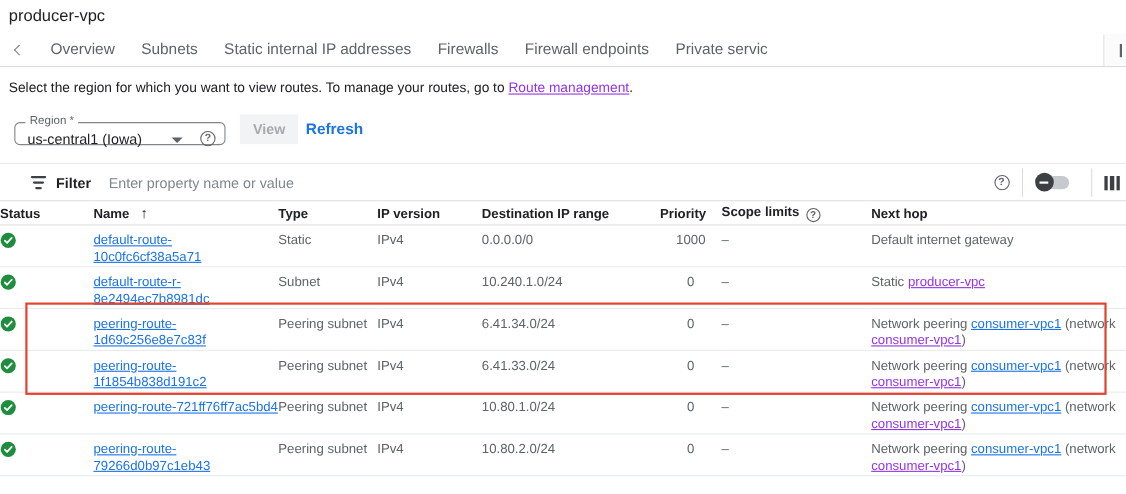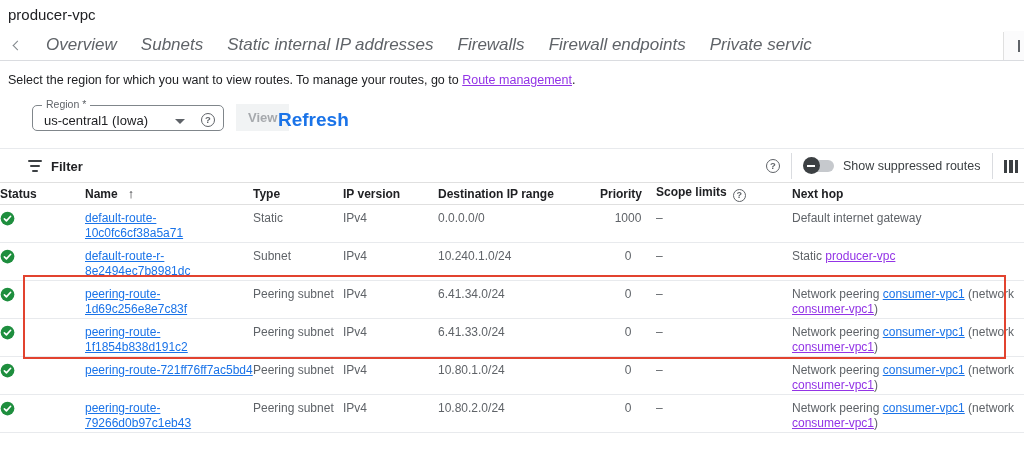--- a/index.html
+++ b/index.html
@@ -9,53 +9,53 @@
 
   
   .page-title { position:absolute; left:8px; top:6px; font-size:15px; color:#202124; }
 
   
   .tabbar { position:absolute; left:0; top:30px; width:1024px; height:31px;
             border-bottom:1px solid #dadce0; display:flex; align-items:center; white-space:nowrap; overflow:hidden; }
   .tab-scroll-left { width:34px; display:flex; justify-content:center; align-items:center; cursor:pointer; }
   .chevron-left { width:7px; height:7px; border-left:1.6px solid #80868b; border-bottom:1.6px solid #80868b;
                   transform:rotate(45deg); display:inline-block; }
-  .tab { position:relative; height:31px; line-height:29px; padding:0 12px; font-size:17px;
-         color:#5f6368; cursor:pointer;font-style:italic; }
+  .tab { position:relative; height:31px; line-height:29px; padding:0 12px; font-size:14px;
+         color:#5f6368; cursor:pointer; }
   .tab.active { color:#1a73e8; font-weight:bold; }
   .tab.active::after { content:""; position:absolute; left:10px; right:10px; bottom:0; height:3px;
                        background:#1a73e8; border-radius:3px 3px 0 0; }
   .tab-edge-divider { position:absolute; left:1003px; top:32px; width:1px; height:28px; background:#e0e0e0; }
   .tab-edge-area { position:absolute; left:1004px; top:31px; width:20px; height:29px; background:#fbfbfc; }
   .tab-edge-mark { position:absolute; left:1018px; top:40px; width:2px; height:12px; background:#5f6368; }
 
   
   .intro { position:absolute; left:8px; top:73px; font-size:12.5px; color:#202124; }
   a.link-visited { color:#9334e6; text-decoration:underline; cursor:pointer; }
   a.link-blue { color:#1a73e8; text-decoration:underline; cursor:pointer; }
 
   
-  .region-field { position:absolute; left:13px; top:105px; width:192px; height:26px;
-                  border:1px solid #80868b; border-radius:5px; background:#fff; cursor:pointer;margin-left:19px; }
+  .region-field { position:absolute; left:13px; top:111px; width:192px; height:21px;
+                  border:1px solid #80868b; border-radius:5px; background:#fff; cursor:pointer; }
   .region-label { position:absolute; left:9px; top:-8px; background:#fff; padding:0 4px;
                   font-size:10.5px; color:#5f6368; }
   .region-value { position:absolute; left:11px; top:0; line-height:29px; font-size:13px; color:#202124; }
   .caret-down { position:absolute; right:38px; top:13px; width:0; height:0;
                 border-left:5px solid transparent; border-right:5px solid transparent;
                 border-top:5px solid #5f6368; }
   .help-icon { display:inline-block; width:14px; height:14px; border:1.4px solid #5f6368; border-radius:50%;
                color:#5f6368; font-size:9.5px; font-weight:bold; text-align:center; line-height:12px; cursor:pointer; }
   .help-icon::after { content:"?"; }
   .region-help { position:absolute; right:8px; top:7px; }
 
   .view-btn { position:absolute; left:218px; top:104px; height:27px; padding:0 12px;
               background:#f1f3f4; color:#a6a9ad; border:none; border-radius:0;
-              font-family:"Liberation Sans",sans-serif; font-size:13px; font-weight:bold; cursor:default;margin-left:18px; }
+              font-family:"Liberation Sans",sans-serif; font-size:13px; font-weight:bold; cursor:default; }
   .refresh-btn { position:absolute; left:278px; top:109px; background:none; border:none;
-                 color:#1a73e8; font-family:"Liberation Sans",sans-serif; font-size:19px; font-weight:bold; cursor:pointer; }
+                 color:#1a73e8; font-family:"Liberation Sans",sans-serif; font-size:14px; font-weight:bold; cursor:pointer; }
 
   
   .toolbar { position:absolute; left:0; top:148px; width:1024px; height:35px;
              border-top:1px solid #e8eaed; display:flex; align-items:center; }
   .filter-icon { display:inline-flex; flex-direction:column; gap:3px; margin-left:28px; margin-right:9px; }
   .filter-icon i { display:block; height:2px; background:#3c4043; border-radius:1px; align-self:center; }
   .filter-icon i:nth-child(1){ width:14px; } .filter-icon i:nth-child(2){ width:10px; } .filter-icon i:nth-child(3){ width:6px; }
   .filter-label { font-size:13px; font-weight:bold; color:#202124; margin-right:16px; cursor:pointer; }
   .filter-input { border:none; outline:none; font-family:"Liberation Sans",sans-serif;
                   font-size:13px; width:380px; color:#202124; }
@@ -130,28 +130,28 @@
 <button class="view-btn">View</button>
 <button class="refresh-btn">Refresh</button>
 
 <div class="toolbar">
   <span class="filter-icon">
       <i></i>
       <i></i>
       <i></i>
     </span>
   <span class="filter-label">Filter</span>
+  <input class="filter-input" type="text" placeholder="Enter property name or value" style="">
   <span class="toolbar-right">
     <span class="help-icon"></span>
     <span class="v-divider"></span>
     <span class="toggle">
       <span class="toggle-track"></span>
       <span class="toggle-thumb"></span>
     </span>
-    <span class="toggle-text">Show suppressed routes</span>
     <span class="v-divider"></span>
     <span class="columns-icon">
         <i></i>
         <i></i>
         <i></i>
       </span>
   </span>
 </div>
 
 <table class="routes">

